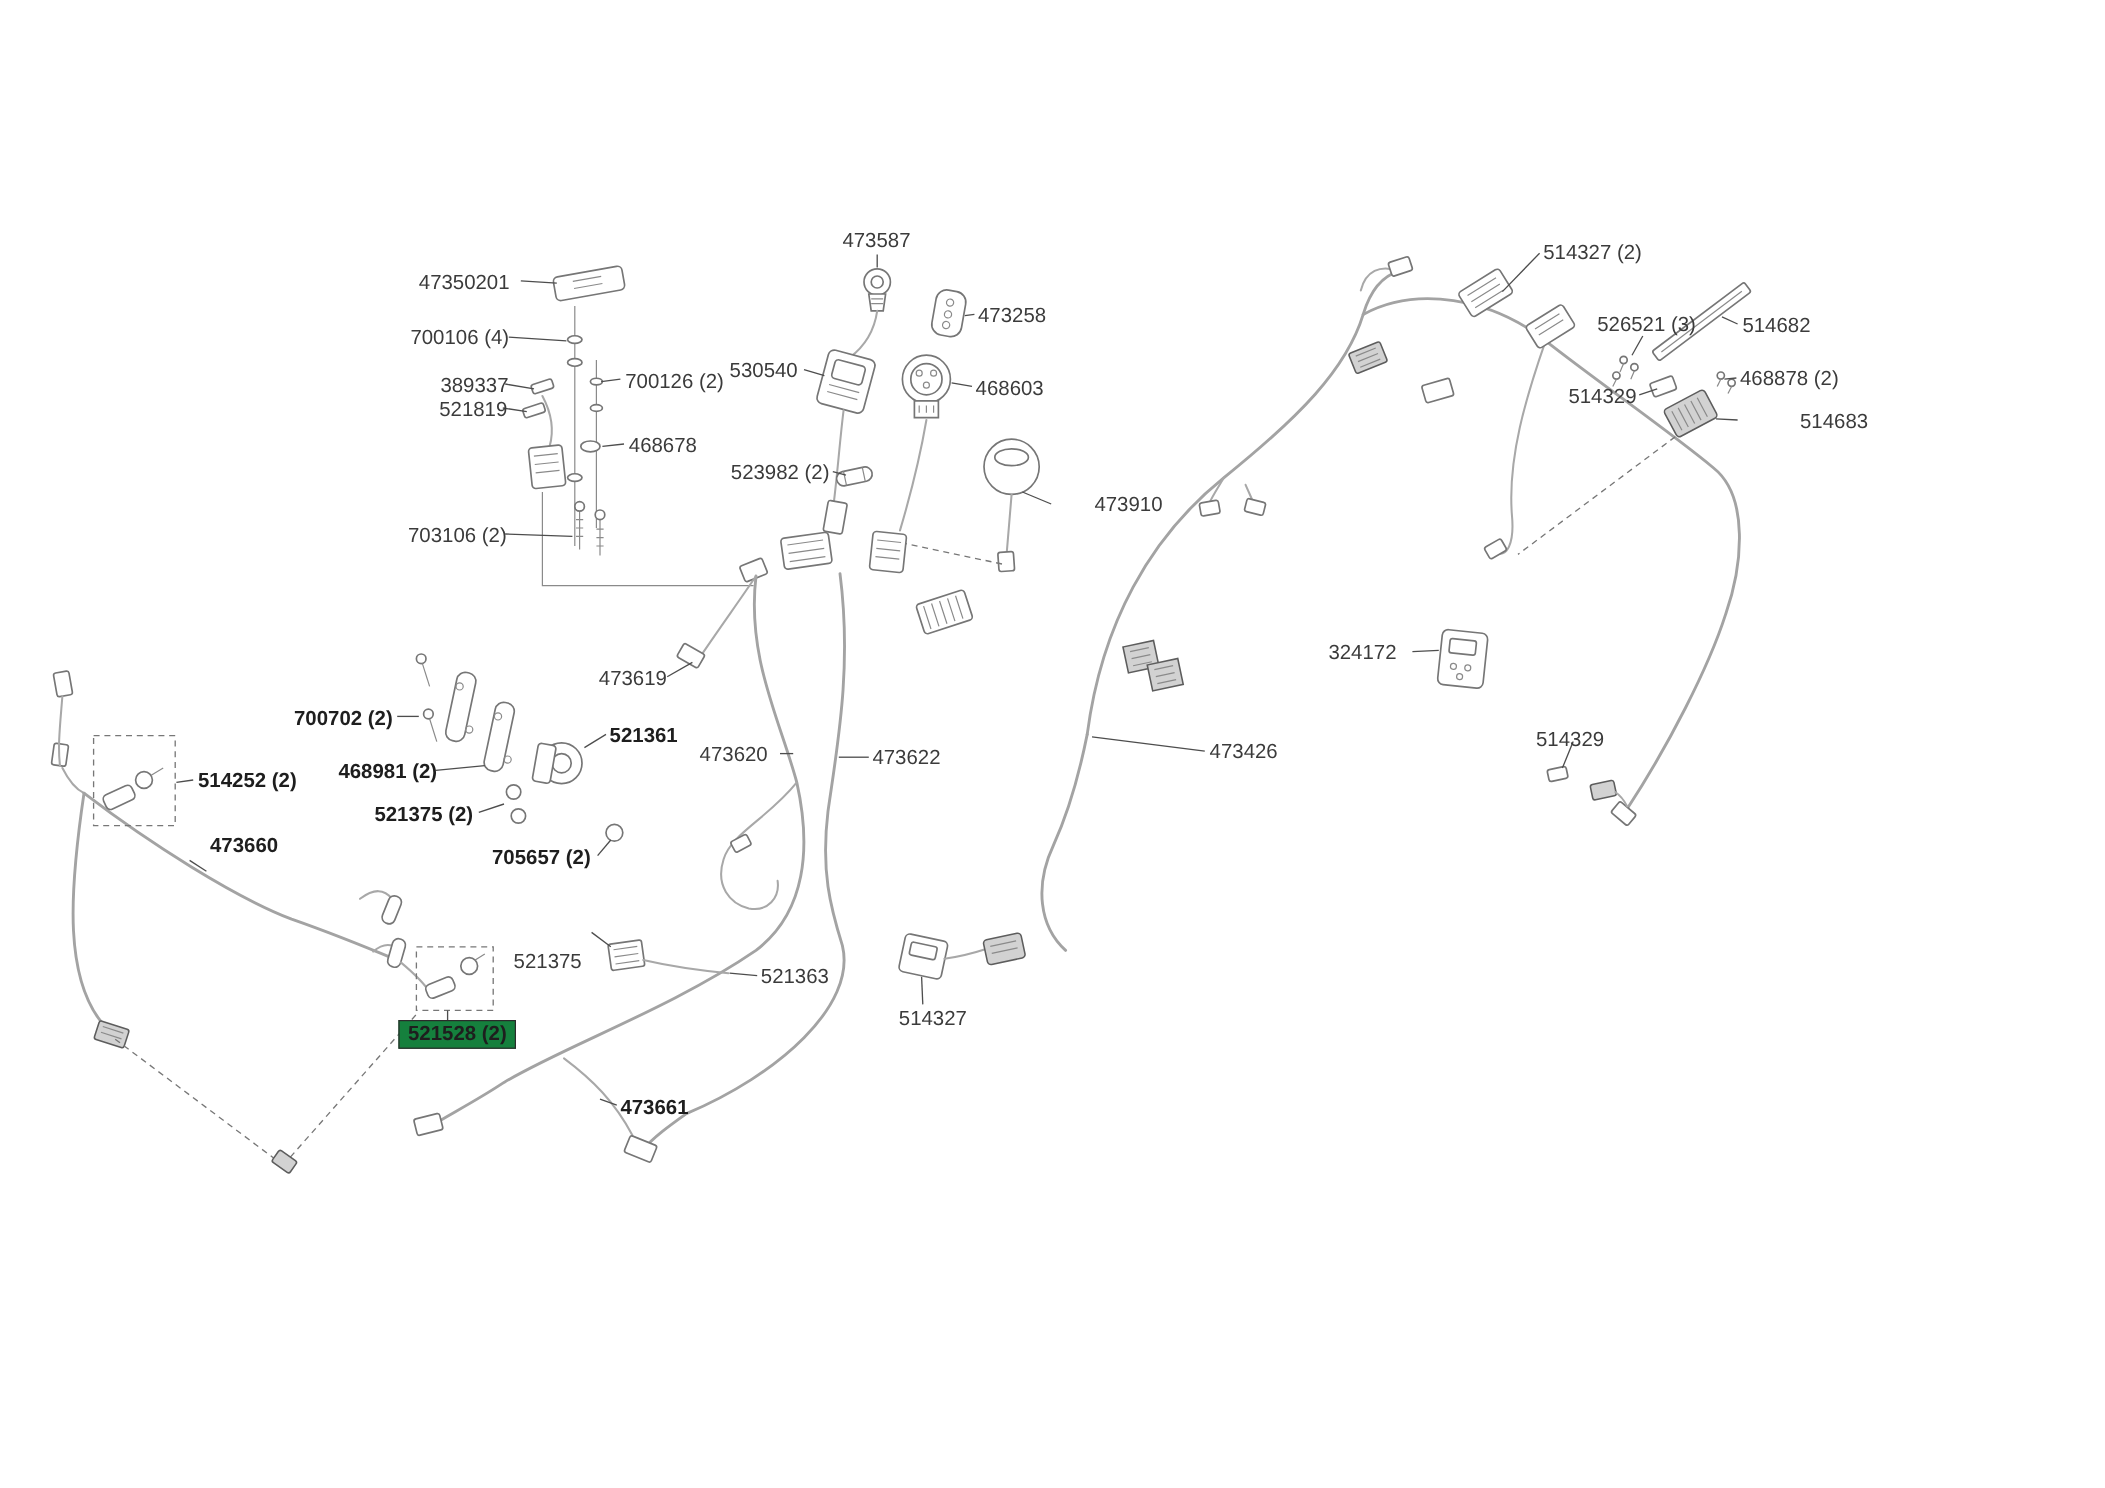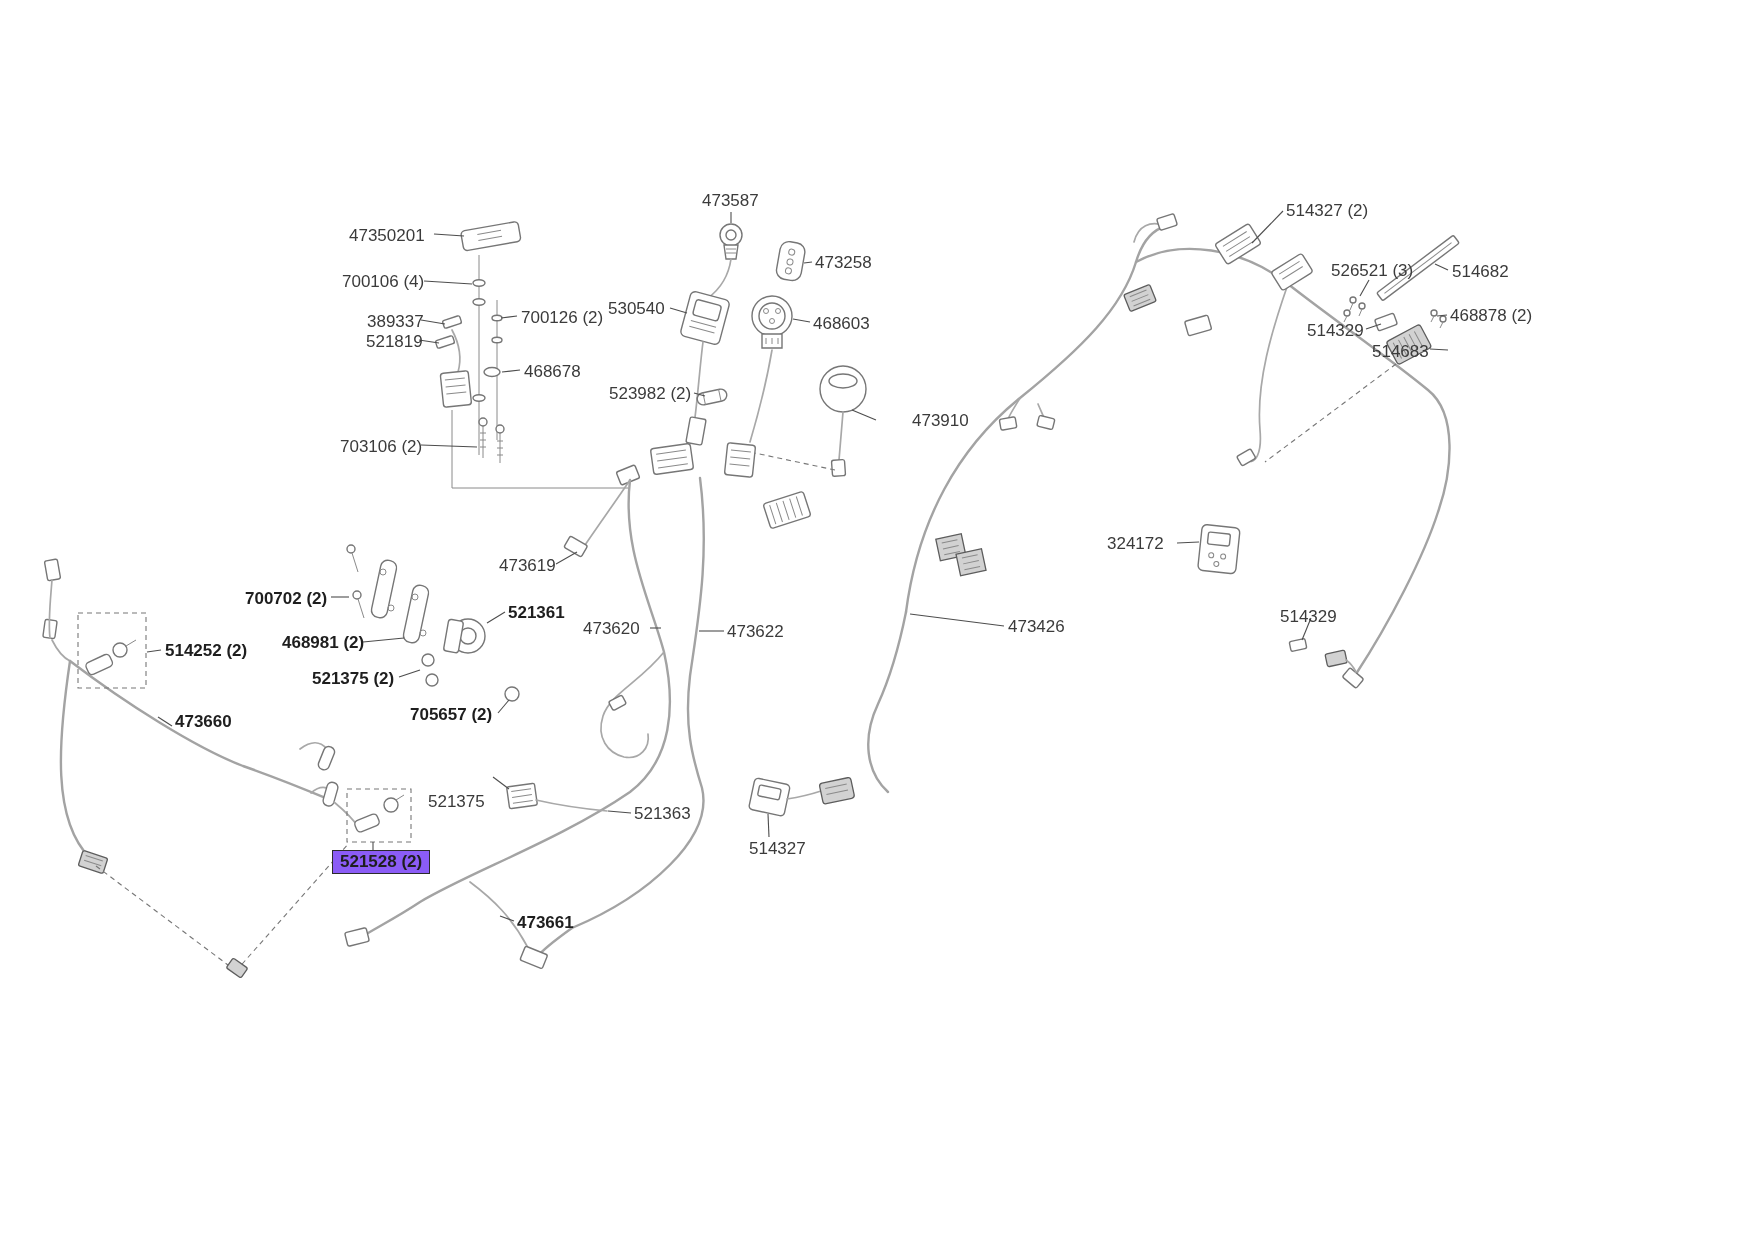--- a/index.html
+++ b/index.html
@@ -1,21 +1,21 @@
 <!DOCTYPE html>
 <html><head>
 <meta charset="utf-8">
 <style>
   html,body{margin:0;padding:0;background:#ffffff;}
   .canvas{position:relative;width:1754px;height:1240px;background:#ffffff;overflow:hidden;
           font-family:"Liberation Sans", sans-serif;}
   .art{position:absolute;left:0;top:0;}
   .lbl{position:absolute;font-size:17px;line-height:1.15;color:#3b3b3b;white-space:nowrap;}
   .lbl.b{font-weight:bold;color:#1e1e1e;}
-  .lbl.boxed{border:1.6px solid #2b2b2b;padding:1px 7px;background:#8b5cf6;}
+  .lbl.boxed{border:1.6px solid #2b2b2b;padding:1px 7px;background:#15803d;}
   
   .wire{fill:none;stroke:#a3a3a3;stroke-width:2.4;stroke-linecap:round;}
   .wire2{fill:none;stroke:#a8a8a8;stroke-width:1.7;stroke-linecap:round;}
   .part{fill:#ffffff;stroke:#767676;stroke-width:1.4;}
   .dark{fill:#d2d2d2;stroke:#5d5d5d;stroke-width:1.3;}
   .thin{fill:none;stroke:#8a8a8a;stroke-width:1;}
   .leader line{stroke:#4d4d4d;stroke-width:1.1;}
   .dash{fill:none;stroke:#777777;stroke-width:1.1;stroke-dasharray:5 4;}
 </style>
 </head>
@@ -327,33 +327,33 @@
   <div class="lbl" style="left:608px;top:299px">530540</div>
   <div class="lbl" style="left:815px;top:253px">473258</div>
   <div class="lbl" style="left:813px;top:314px">468603</div>
   <div class="lbl" style="left:609px;top:384px">523982 (2)</div>
   <div class="lbl" style="left:912px;top:411px">473910</div>
   <div class="lbl" style="left:1286px;top:201px">514327 (2)</div>
   <div class="lbl" style="left:1331px;top:261px">526521 (3)</div>
   <div class="lbl" style="left:1452px;top:262px">514682</div>
   <div class="lbl" style="left:1450px;top:306px">468878 (2)</div>
   <div class="lbl" style="left:1307px;top:321px">514329</div>
-  <div class="lbl" style="left:1372px;top:342px">514683</div>
+  <div class="lbl" style="left:1500px;top:342px">514683</div>
   <div class="lbl" style="left:1107px;top:534px">324172</div>
   <div class="lbl" style="left:499px;top:556px">473619</div>
   <div class="lbl b" style="left:245px;top:589px">700702 (2)</div>
   <div class="lbl b" style="left:508px;top:603px">521361</div>
   <div class="lbl b" style="left:282px;top:633px">468981 (2)</div>
   <div class="lbl" style="left:583px;top:619px">473620</div>
   <div class="lbl" style="left:727px;top:622px">473622</div>
   <div class="lbl" style="left:1008px;top:617px">473426</div>
   <div class="lbl b" style="left:165px;top:641px">514252 (2)</div>
   <div class="lbl b" style="left:312px;top:669px">521375 (2)</div>
   <div class="lbl b" style="left:410px;top:705px">705657 (2)</div>
-  <div class="lbl b" style="left:175px;top:712px">473660</div>
+  <div class="lbl b" style="left:175px;top:695px">473660</div>
   <div class="lbl" style="left:1280px;top:607px">514329</div>
   <div class="lbl" style="left:428px;top:792px">521375</div>
   <div class="lbl" style="left:634px;top:804px">521363</div>
   <div class="lbl" style="left:749px;top:839px">514327</div>
   <div class="lbl b boxed" style="left:332px;top:850px">521528 (2)</div>
   <div class="lbl b" style="left:517px;top:913px">473661</div>
 
 </div>
 
 </body></html>

